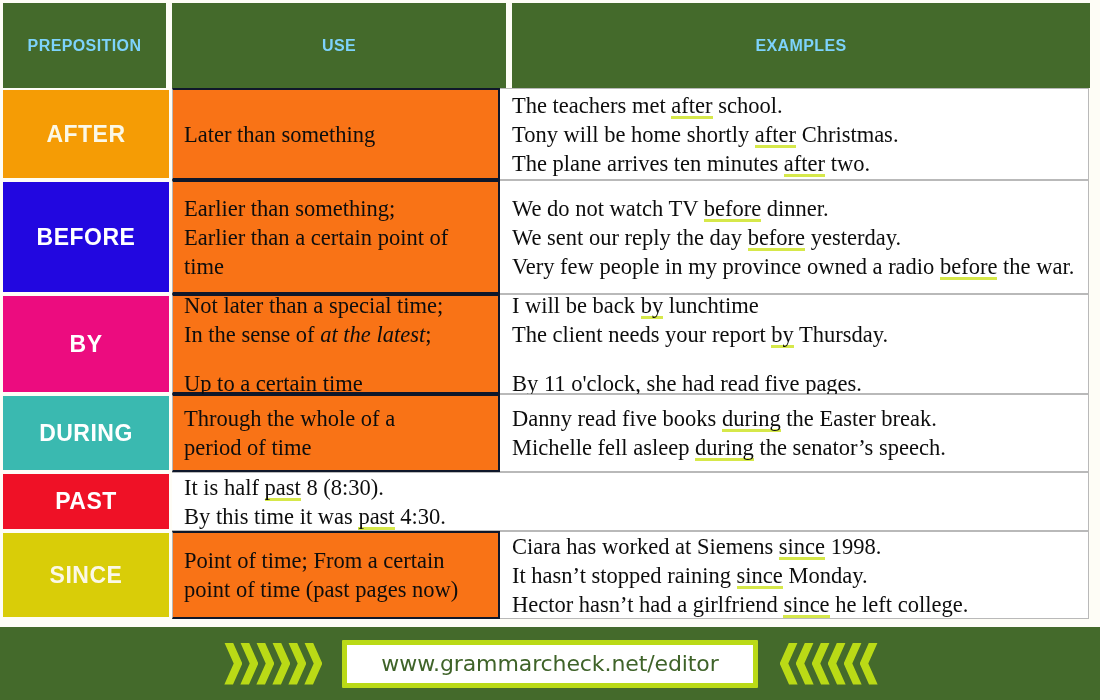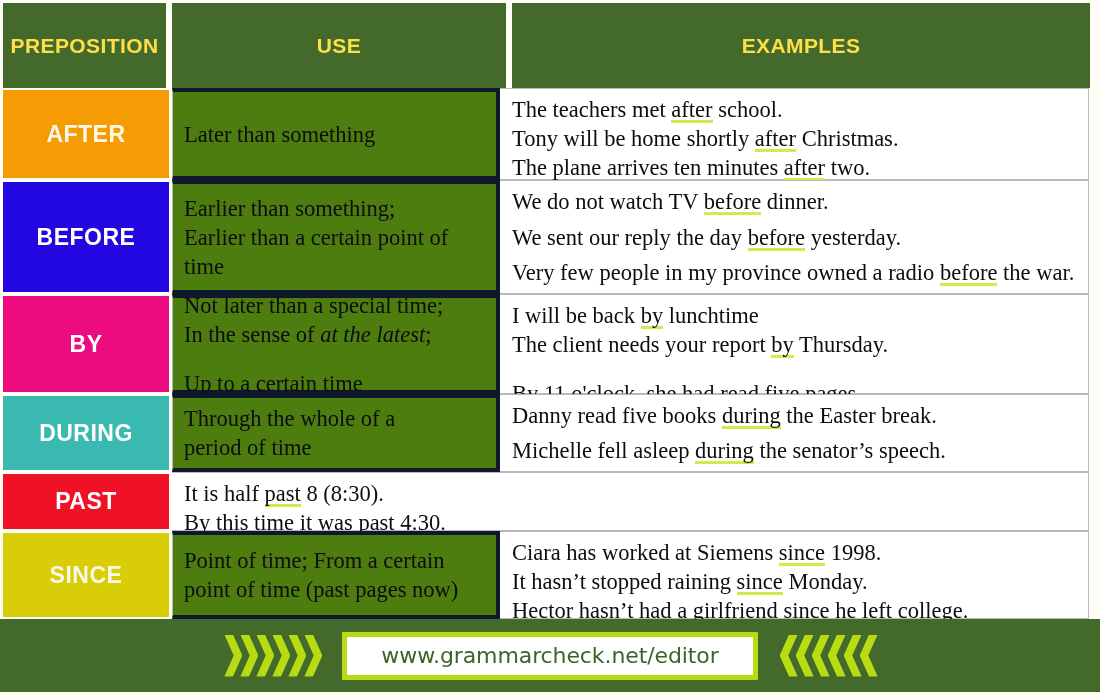--- a/index.html
+++ b/index.html
@@ -25,24 +25,24 @@
   .thead {
     display: flex;
     height: 88px;
     padding: 3px 10px 0 3px;
     box-sizing: border-box;
     background: #fefdf6;
     gap: 6px;
   }
   .th {
     background: #446a2b;
-    color: #fde047;
+    color: #7dd3fc;
     font-family: "Liberation Sans", sans-serif;
     font-weight: bold;
-    font-size: 21px;
+    font-size: 16px;
     letter-spacing: 0.4px;
     display: flex;
     align-items: center;
     justify-content: center;
     box-sizing: border-box;
     text-align: right;
   }
   .th-prep { width: 163px; }
   .th-use  { width: 334px; }
   .th-ex   { flex: 1 1 auto; }
@@ -73,39 +73,39 @@
     color: #ffffff;
     letter-spacing: 0.5px;
     text-align: center;
   }
   .prep-label.soft { color: #fbf8e7; }
 
   .cell-use {
     width: 328px;
     flex: 0 0 328px;
     box-sizing: border-box;
-    border: 4px solid #0f172a;
+    border: 2px solid #0f172a;
     border-left: 1px solid #b9b9b9;
-    background: #4d7c0f;
+    background: #f97316;
     padding: 7px 8px 7px 11px;
     display: flex;
     flex-direction: column;
     justify-content: center;
   }
   .cell-ex {
     flex: 1 1 auto;
     box-sizing: border-box;
     border: 1px solid #b9b9b9;
     border-left: none;
     background: #ffffff;
     padding: 6px 10px 6px 12px;
     margin-right: 11px;
     display: flex;
     flex-direction: column;
-    justify-content: space-between;
+    justify-content: center;
   }
   .line {
     font-size: 22.5px;
     line-height: 29px;
     color: #0d0d0d;
     white-space: normal;
   }
   .line.gap { margin-top: 20px; }
   .line em { font-style: italic; }
   .hl {
@@ -113,21 +113,21 @@
     background-repeat: no-repeat;
     background-position: 0 100%;
     padding-bottom: 1px;
   }
 
   
   .footer {
     position: absolute;
     left: 0;
     right: 0;
-    bottom: 8px;
+    bottom: 0;
     height: 73px;
     background: #446a2b;
     display: flex;
     align-items: center;
     justify-content: center;
     gap: 22px;
   }
   .chevs {
     display: flex;
     align-items: center;

